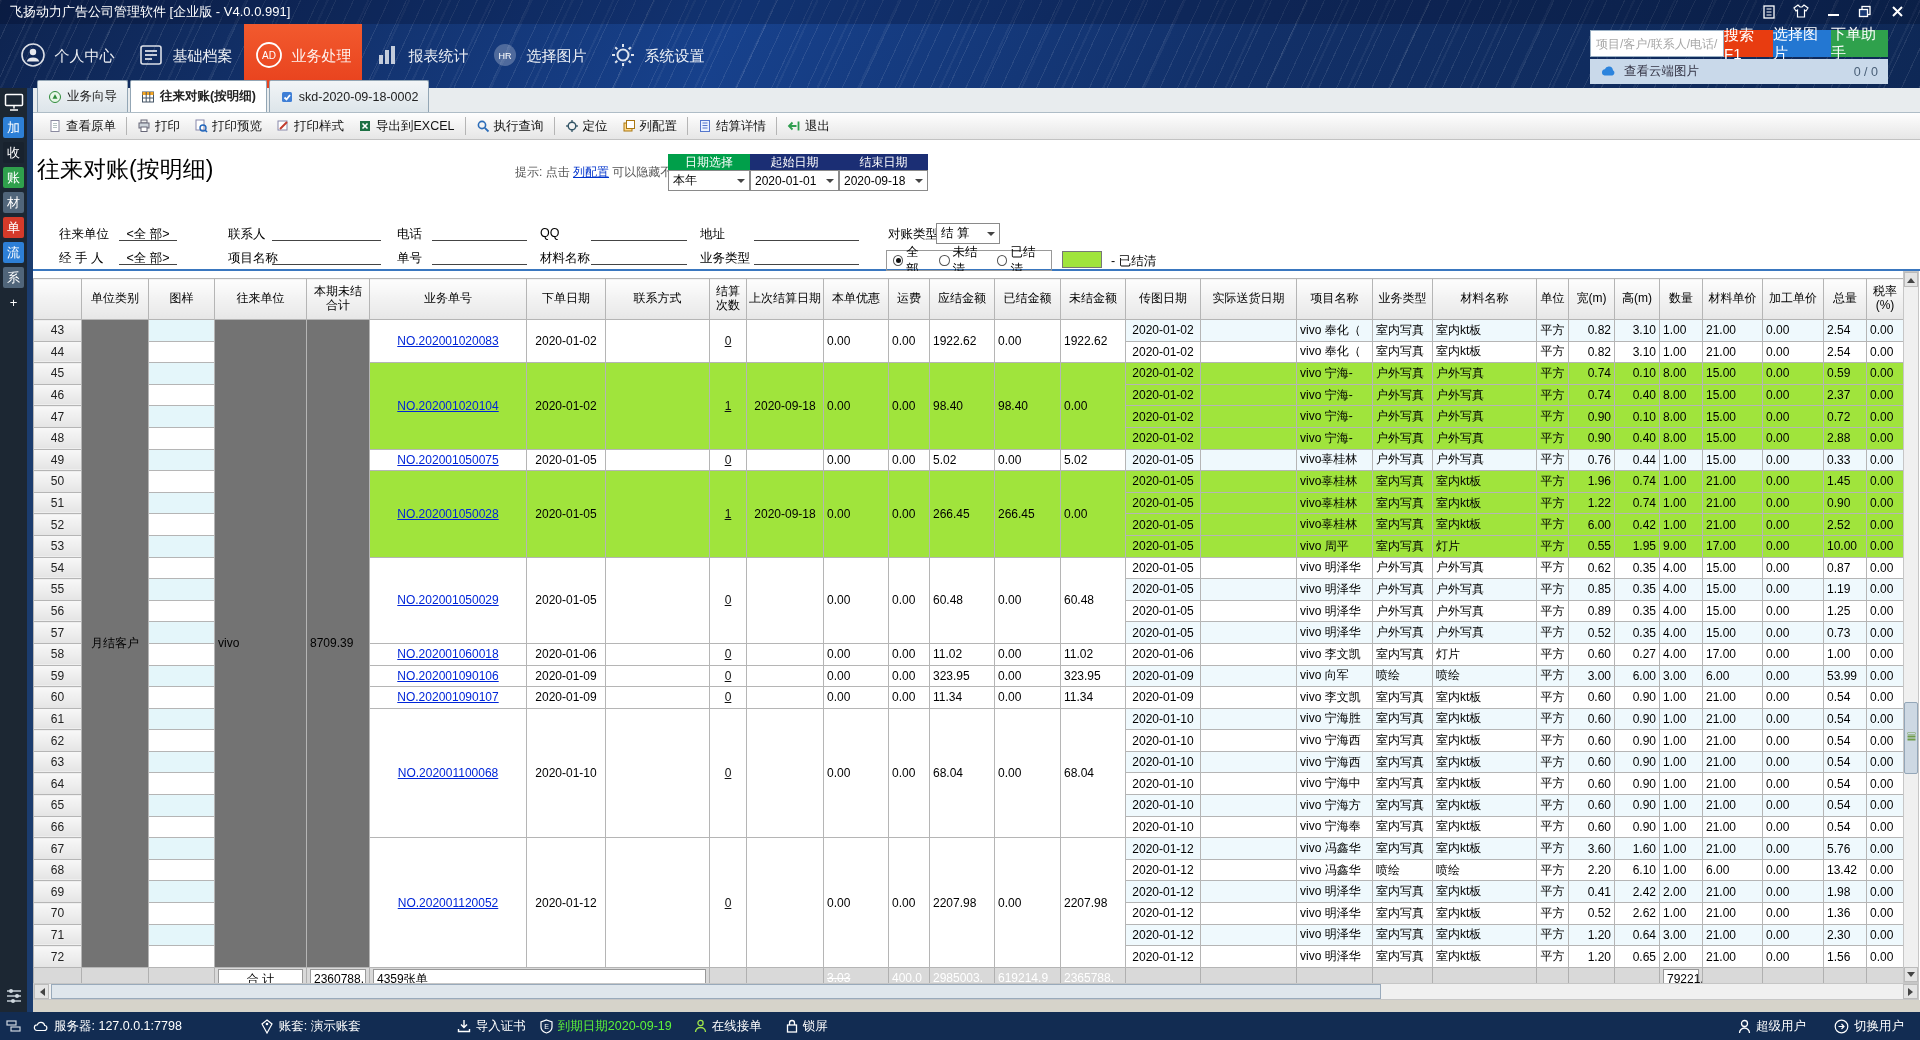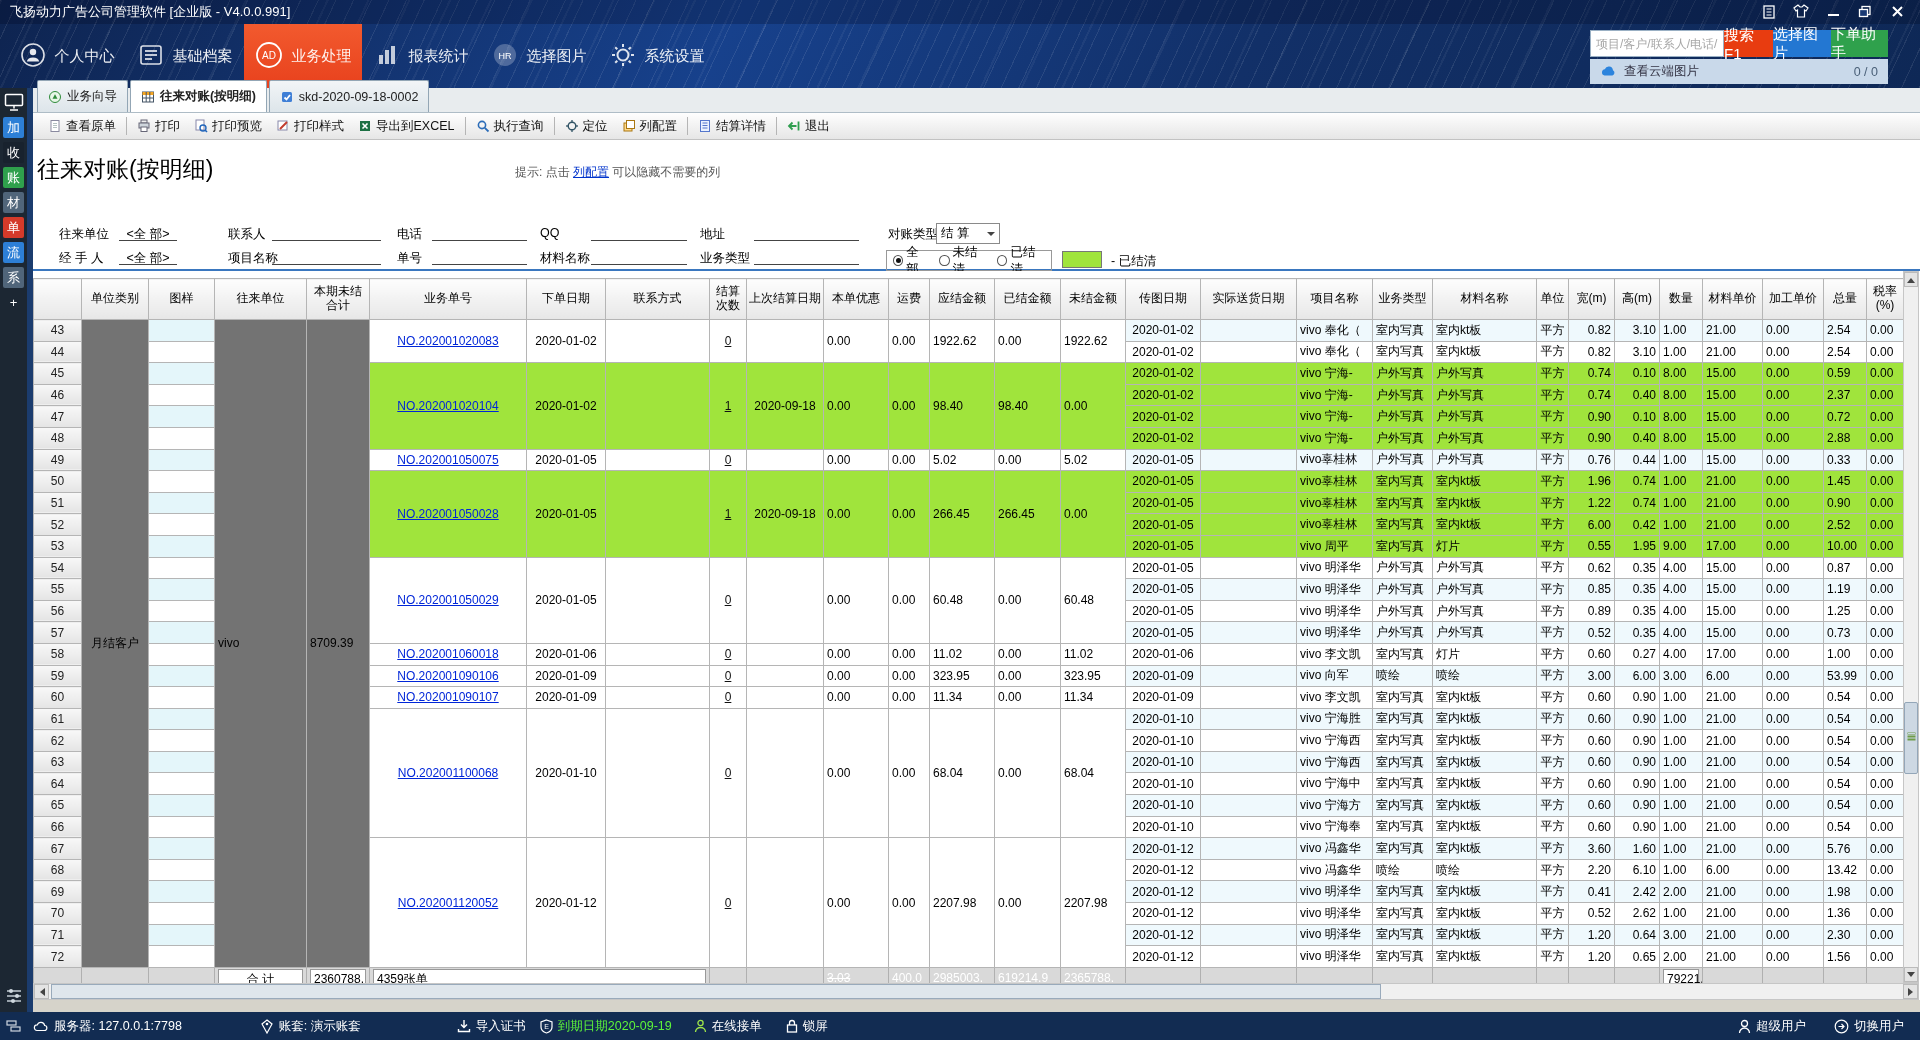--- a/index.html
+++ b/index.html
@@ -406,20 +406,28 @@
             </svg>
           </span>
           <span>退出</span>
         </div>
       </div>
 
     <div class="filter-area">
       <div class="page-title">往来对账(按明细)</div>
       <div class="hint">
         <span>提示: 点击 </span><a>列配置</a><span> 可以隐藏不需要的列</span>
+      </div>
+      <div class="date-block">
+        <div class="dh dh1">日期选择</div>
+        <div class="dh dh2">起始日期</div>
+        <div class="dh dh3">结束日期</div>
+        <div class="dsel ds1">本年</div>
+        <div class="dsel ds2">2020-01-01</div>
+        <div class="dsel ds3">2020-09-18</div>
       </div>
       <div id="filter-fields" style="display:contents;"><div class="ffield" style="left: 26px; top: 86px;">往来单位</div><div class="ffield" style="left: 86px; top: 86px;"><span class="fline" style="width: 58px;">&lt;全 部&gt;</span></div><div class="ffield" style="left: 195px; top: 86px;">联系人</div><div class="ffield" style="left: 239px; top: 86px;"><span class="fline" style="width: 109px;"></span></div><div class="ffield" style="left: 364px; top: 86px;">电话</div><div class="ffield" style="left: 399px; top: 86px;"><span class="fline" style="width: 95px;"></span></div><div class="ffield" style="left: 507px; top: 86px;">QQ</div><div class="ffield" style="left: 558px; top: 86px;"><span class="fline" style="width: 96px;"></span></div><div class="ffield" style="left: 667px; top: 86px;">地址</div><div class="ffield" style="left: 721px; top: 86px;"><span class="fline" style="width: 105px;"></span></div><div class="ffield" style="left: 26px; top: 110px;">经 手 人</div><div class="ffield" style="left: 86px; top: 110px;"><span class="fline" style="width: 58px;">&lt;全 部&gt;</span></div><div class="ffield" style="left: 195px; top: 110px;">项目名称</div><div class="ffield" style="left: 239px; top: 110px;"><span class="fline" style="width: 109px;"></span></div><div class="ffield" style="left: 364px; top: 110px;">单号</div><div class="ffield" style="left: 399px; top: 110px;"><span class="fline" style="width: 95px;"></span></div><div class="ffield" style="left: 507px; top: 110px;">材料名称</div><div class="ffield" style="left: 558px; top: 110px;"><span class="fline" style="width: 96px;"></span></div><div class="ffield" style="left: 667px; top: 110px;">业务类型</div><div class="ffield" style="left: 721px; top: 110px;"><span class="fline" style="width: 105px;"></span></div></div>
       <div class="rtype-label">对账类型</div>
       <div class="rtype-sel">结 算</div>
       <div class="radio-box">
         <span class="radio">
             <span class="rdot sel"></span>
             <span>全部</span>
           </span>
         <span class="radio">

